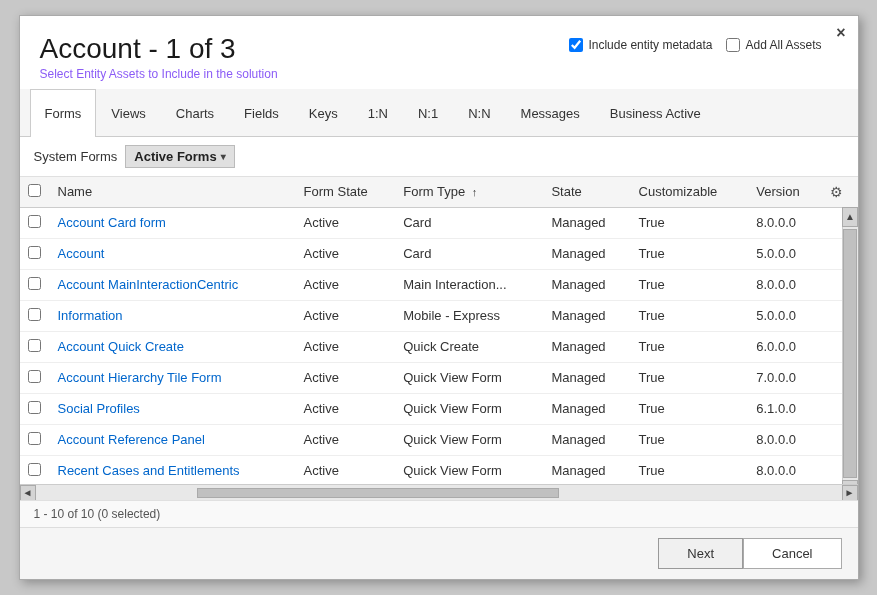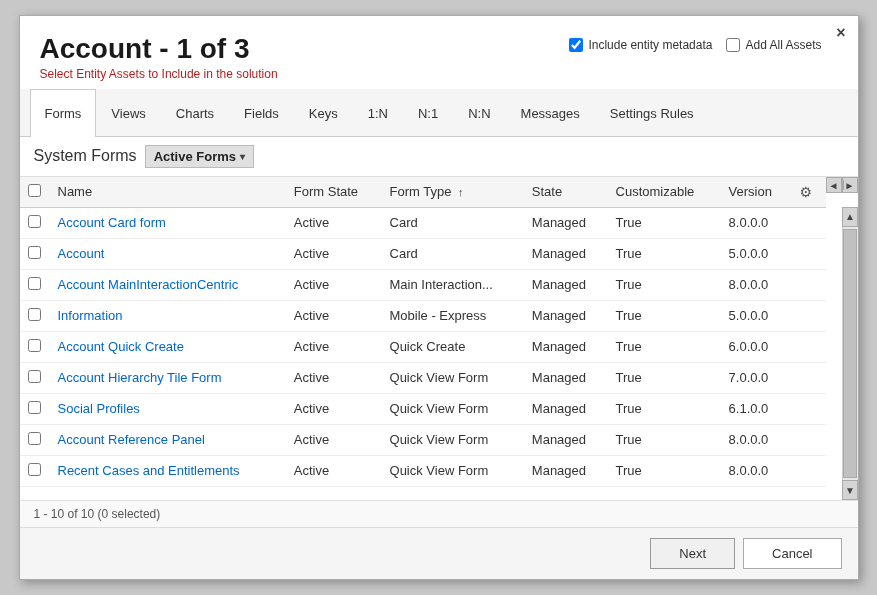--- a/index.html
+++ b/index.html
@@ -32,27 +32,27 @@
       color: #444;
       background: none;
       border: none;
       font-weight: bold;
     }
     .dialog-header {
       padding: 18px 20px 8px 20px;
     }
     .dialog-title {
       font-size: 28px;
-      font-weight: 700;
+      font-weight: 400;
       color: #1a1a1a;
       line-height: 1.1;
     }
     .dialog-subtitle {
       font-size: 12px;
-      color: #b91c1c;
+      color: #8b5cf6;
       margin-top: 2px;
     }
     .dialog-options {
       position: absolute;
       top: 22px;
       right: 36px;
       display: flex;
       align-items: flex-start;
       gap: 14px;
       padding-left: 37px;
@@ -96,21 +96,21 @@
     .subheader {
       display: flex;
       align-items: center;
       padding: 8px 14px;
       gap: 8px;
       background: #fff;
       border-bottom: 1px solid #e0e0e0;
       flex-shrink: 0;
     }
     .subheader-label {
-      font-size: 16px;
+      font-size: 13px;
       color: #333;
     }
     .subheader-dropdown {
       display: flex;
       align-items: center;
       gap: 4px;
       background: #e0e0e0;
       border: 1px solid #bbb;
       padding: 3px 8px;
       font-size: 13px;
@@ -120,21 +120,21 @@
     }
     .dropdown-arrow {
       font-size: 10px;
       color: #444;
     }
     .table-container {
       flex: 1;
       overflow: hidden;
       position: relative;
       display: flex;
-      flex-direction: row;
+      flex-direction: column;
     }
     .table-scroll {
       flex: 1;
       overflow-y: auto;
       overflow-x: hidden;
     }
     table {
       width: 100%;
       border-collapse: collapse;
       font-size: 13px;
@@ -266,21 +266,20 @@
       font-size: 12px;
       color: #555;
       background: #f9f9f9;
       border-top: 1px solid #e0e0e0;
       flex-shrink: 0;
     }
     .footer {
       display: flex;
       justify-content: flex-end;
       padding: 10px 16px;
-      gap: 8px;
       background: #f5f5f5;
       border-top: 1px solid #ddd;
       flex-shrink: 0;
     }
     .btn {
       padding: 7px 28px;
       font-size: 13px;
       cursor: pointer;
       border: 1px solid #aaa;
       background: #fff;
@@ -322,21 +321,21 @@
   <div class="tabs-bar">
     <div class="tab active">Forms</div>
     <div class="tab">Views</div>
     <div class="tab">Charts</div>
     <div class="tab">Fields</div>
     <div class="tab">Keys</div>
     <div class="tab">1:N</div>
     <div class="tab">N:1</div>
     <div class="tab">N:N</div>
     <div class="tab">Messages</div>
-    <div class="tab">Settings Rules</div>
+    <div class="tab">Business Active</div>
   </div>
 
   <div class="subheader">
     <span class="subheader-label">System Forms</span>
     <div class="subheader-dropdown">
       <span>Active Forms</span>
       <span class="dropdown-arrow">▾</span>
     </div>
   </div>
 

